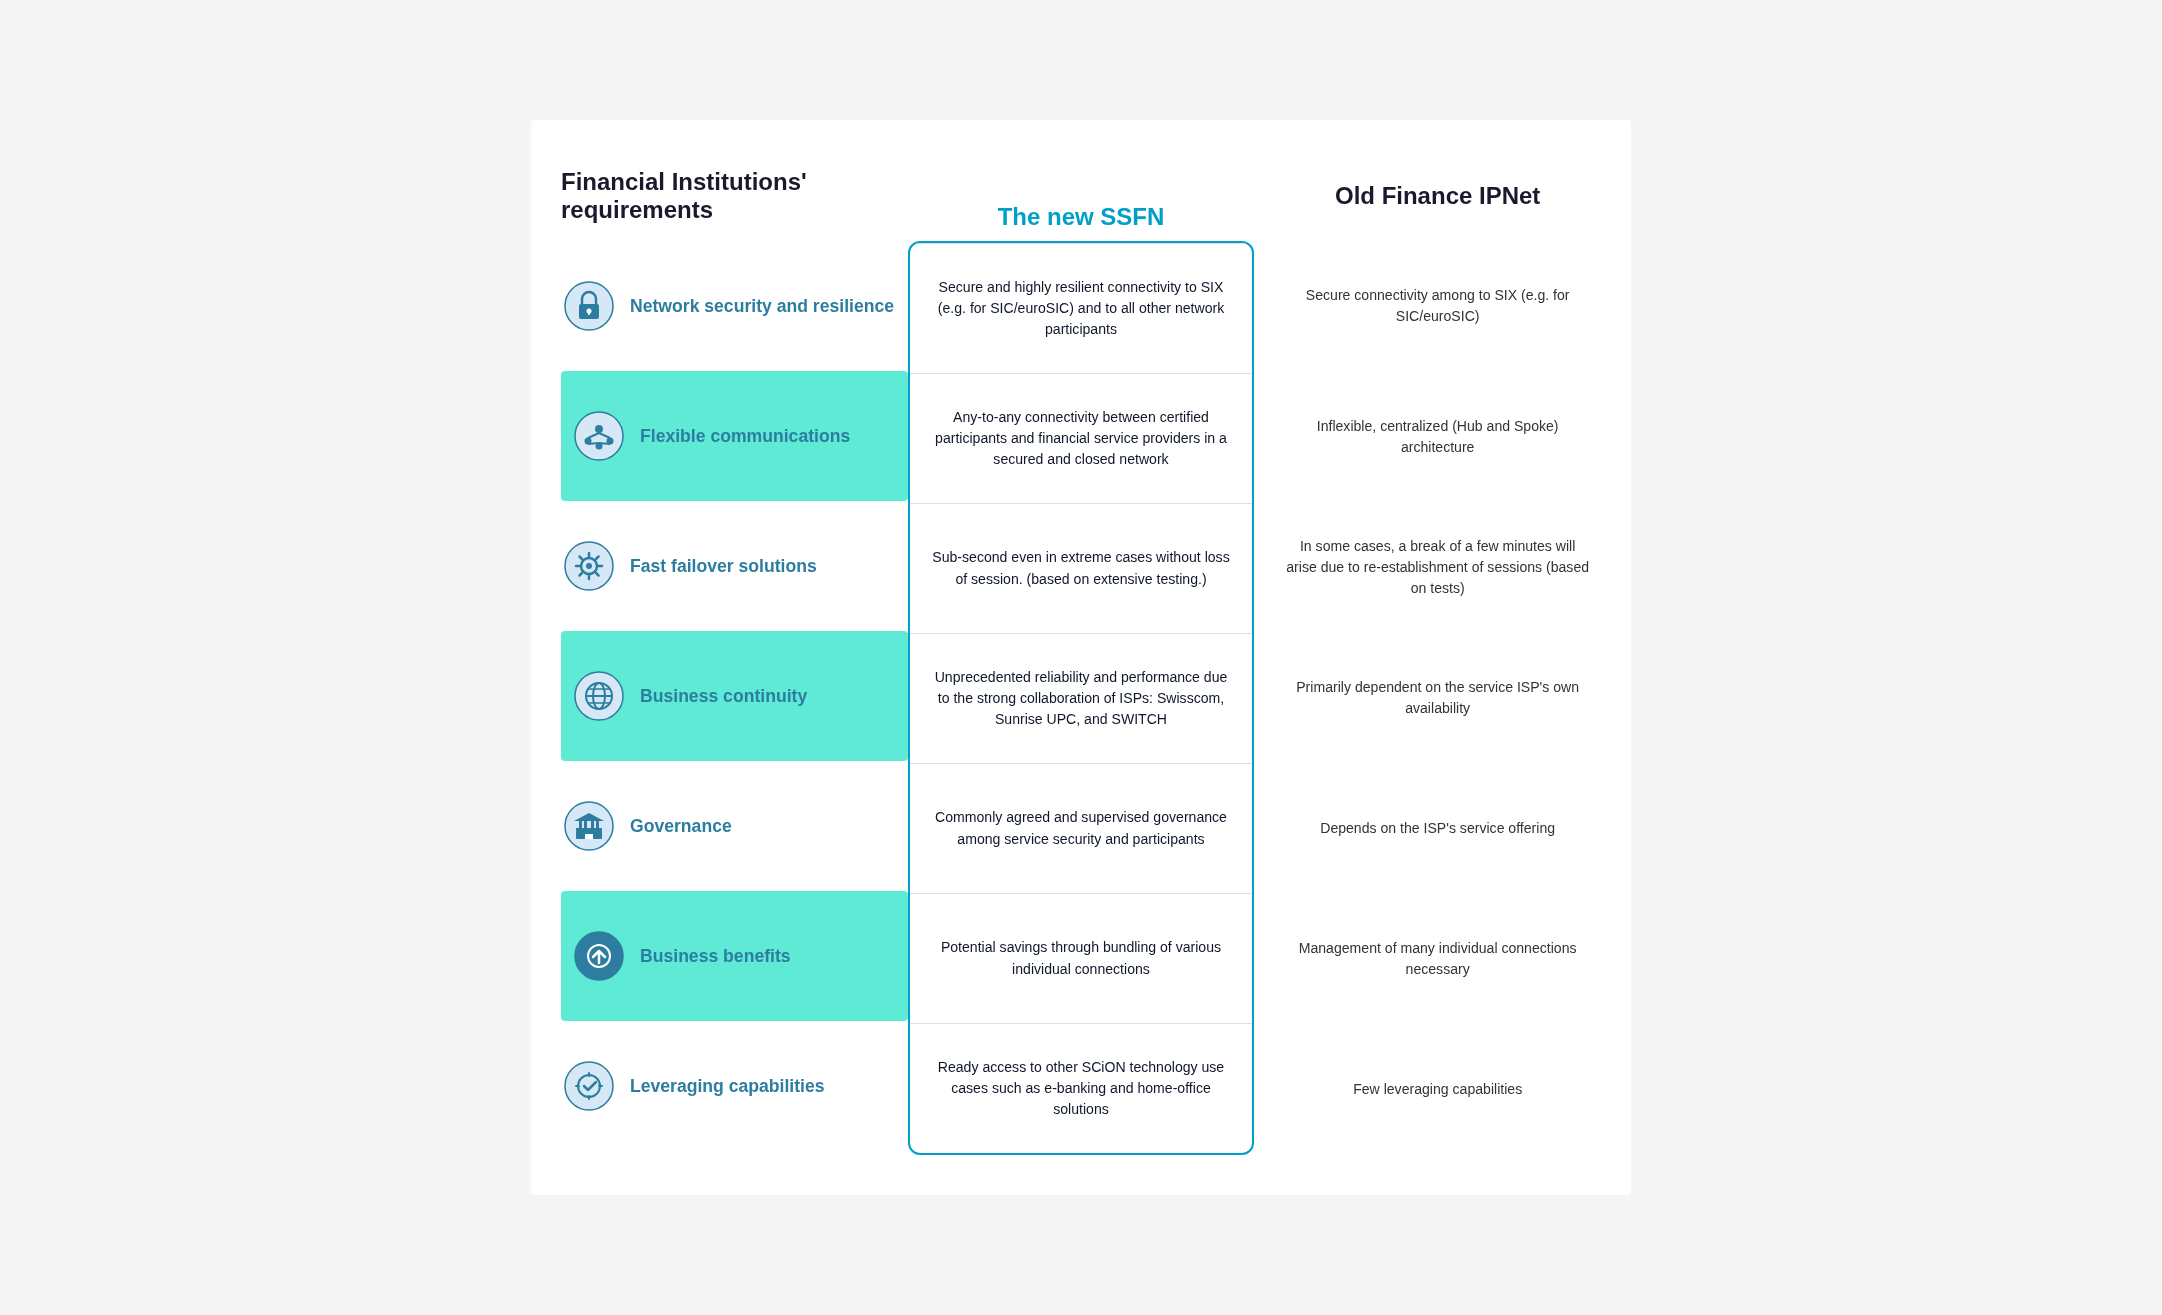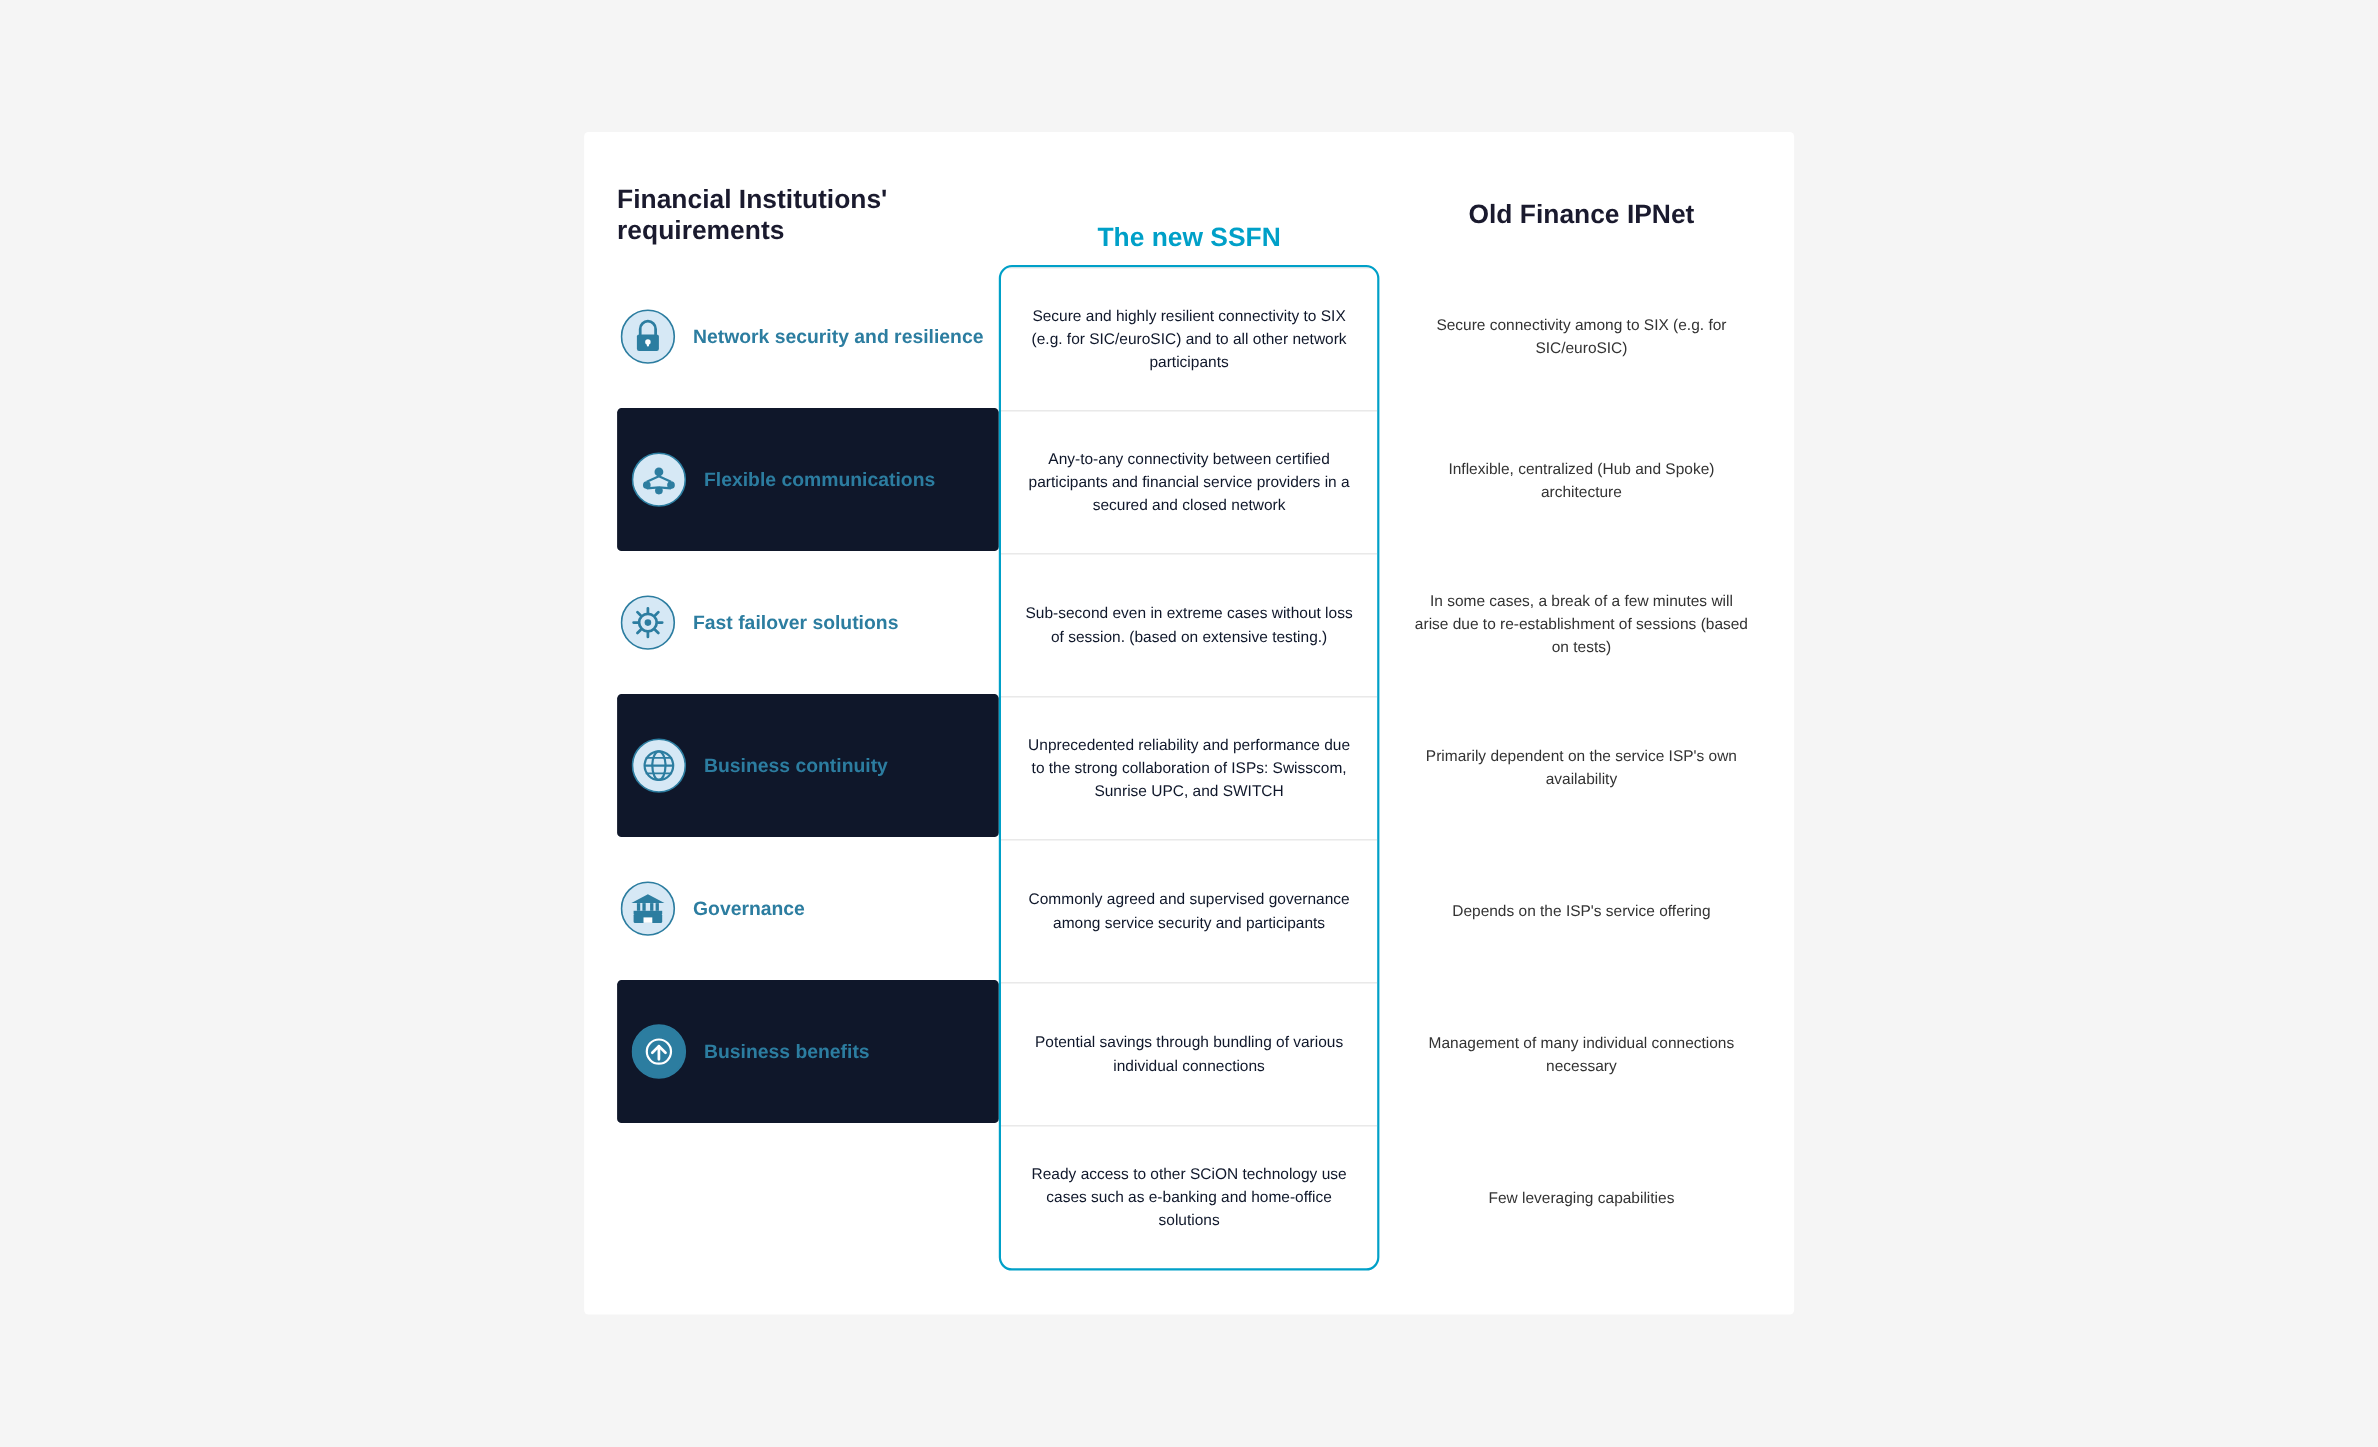--- a/index.html
+++ b/index.html
@@ -30,21 +30,21 @@
       display: flex;
       flex-direction: column;
     }
     .left-row {
       display: flex;
       align-items: center;
       padding: 18px 10px 18px 0;
       min-height: 130px;
     }
     .left-row.shaded {
-      background: #0f172a;
+      background: #5eead4;
       border-radius: 4px;
       padding-left: 10px;
     }
     .left-row .icon-wrap {
       width: 55px;
       height: 55px;
       flex-shrink: 0;
       display: flex;
       align-items: center;
       justify-content: center;
@@ -214,20 +214,31 @@
   </div>
         <div class="left-row shaded">
     <div class="icon-wrap">
             <svg width="50" height="50" viewBox="0 0 50 50" fill="none" xmlns="http://www.w3.org/2000/svg">
         <circle cx="25" cy="25" r="24" fill="#2c7da0" stroke="#2c7da0" stroke-width="1.5"></circle>
         <circle cx="25" cy="25" r="11" stroke="white" stroke-width="2" fill="none"></circle>
         <path d="M25 32v-12M19 26l6-6 6 6" stroke="white" stroke-width="2.5" stroke-linecap="round" stroke-linejoin="round" fill="none"></path>
       </svg>
           </div>
     <span class="row-label">Business benefits</span>
+  </div>
+        <div class="left-row">
+    <div class="icon-wrap">
+            <svg width="50" height="50" viewBox="0 0 50 50" fill="none" xmlns="http://www.w3.org/2000/svg">
+        <circle cx="25" cy="25" r="24" fill="#d6e8f5" stroke="#2c7da0" stroke-width="1.5"></circle>
+        <circle cx="25" cy="25" r="11" stroke="#2c7da0" stroke-width="2" fill="none"></circle>
+        <path d="M25 12v3M25 35v3M12 25h3M35 25h3" stroke="#2c7da0" stroke-width="2" stroke-linecap="round"></path>
+        <path d="M20 25l4 4 8-8" stroke="#2c7da0" stroke-width="2.5" stroke-linecap="round" stroke-linejoin="round" fill="none"></path>
+      </svg>
+          </div>
+    <span class="row-label">Leveraging capabilities</span>
   </div>
       </div>
 
     <div class="center-col" id="center-col">
         <div class="center-cell">Secure and highly resilient connectivity to SIX (e.g. for SIC/euroSIC) and to all other network participants</div>
         <div class="center-cell">Any-to-any connectivity between certified participants and financial service providers in a secured and closed network</div>
         <div class="center-cell">Sub-second even in extreme cases without loss of session. (based on extensive testing.)</div>
         <div class="center-cell">Unprecedented reliability and performance due to the strong collaboration of ISPs: Swisscom, Sunrise UPC, and SWITCH</div>
         <div class="center-cell">Commonly agreed and supervised governance among service security and participants</div>
         <div class="center-cell">Potential savings through bundling of various individual connections</div>

